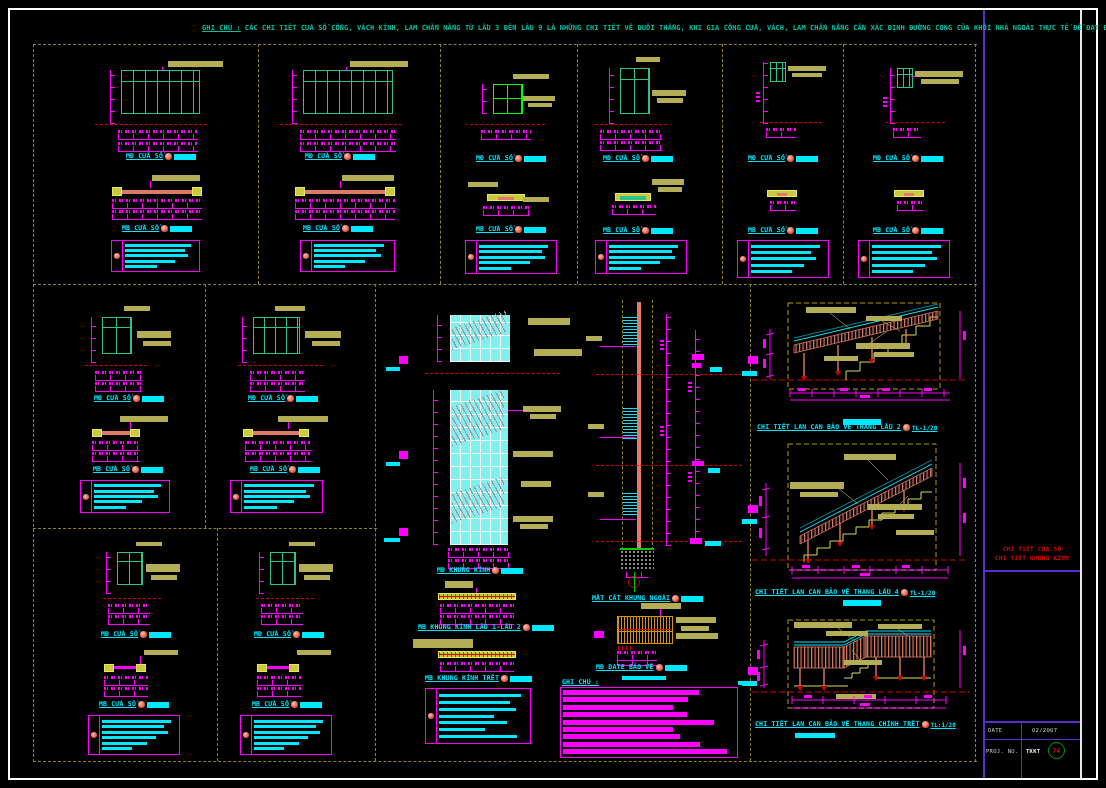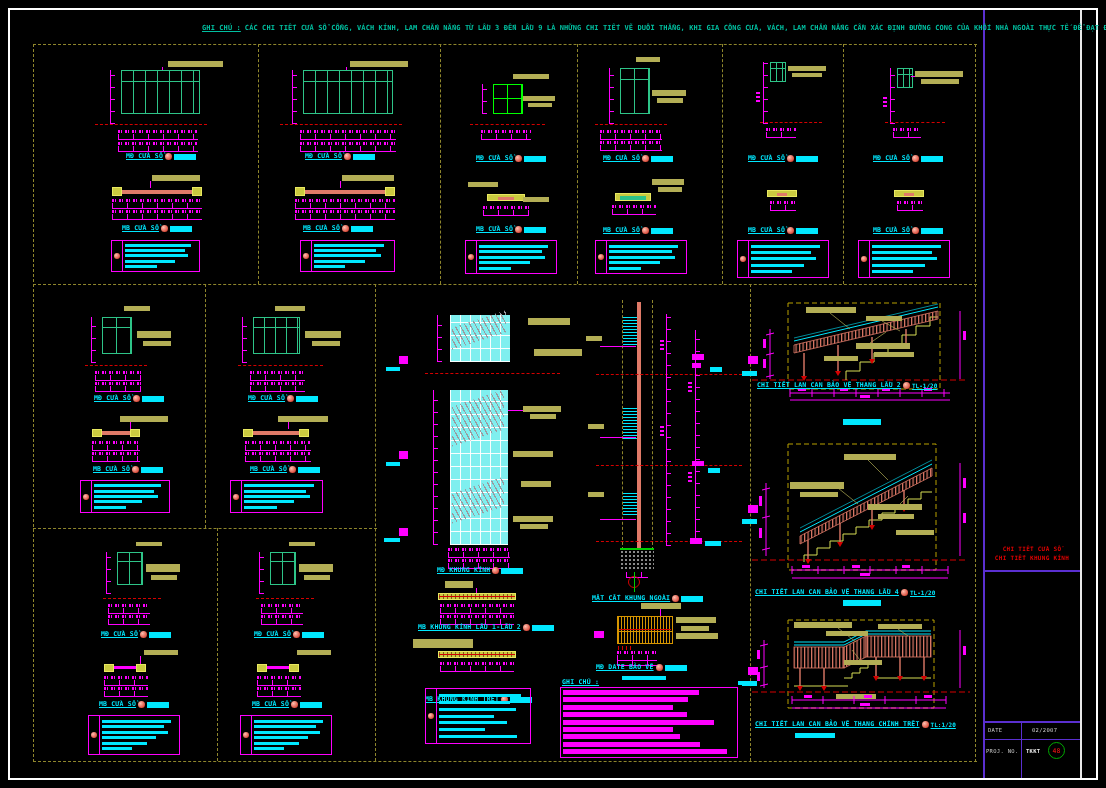--- a/index.html
+++ b/index.html
@@ -521,21 +521,21 @@
       <span class="lbl">MB KHUNG KÍNH LẦU 1-LẦU 2</span>
       <span class="circ"></span>
       <span class="sbox"></span>
     </div>
   <div class="a olv" style="left:413px;top:639px;width:60px;height:9px"></div>
   <div class="a gplan" style="left:438px;top:651px;width:78px;height:7px">
       <div style="margin-top:2px;height:1px;background:#d40000"></div>
     </div>
   <div class="a dg" style="left:440px;top:662px;width:74px"></div>
   <div class="a dim" style="left:440px;top:666px;width:74px"></div>
-  <div class="a pg" style="left:425px;top:696px">
+  <div class="a pg" style="left:425px;top:675px">
       <span class="lbl">MB KHUNG KÍNH TRỆT</span>
       <span class="circ"></span>
       <span class="sbox"></span>
     </div>
   <div class="a ntab" style="left:425px;top:688px;width:106px;height:56px">
       <div class="nc">
         <span class="circ" style="width:6px;height:6px"></span>
       </div>
       <div class="nb">
         <i style="width:92%"></i>
@@ -678,21 +678,21 @@
         <rect x="13" y="40" width="3" height="9"></rect>
         <rect x="13" y="60" width="3" height="9"></rect>
         <rect x="213" y="32" width="3" height="9"></rect>
         <rect x="48" y="89" width="8" height="3"></rect>
         <rect x="90" y="89" width="8" height="3"></rect>
         <rect x="132" y="89" width="8" height="3"></rect>
         <rect x="174" y="89" width="8" height="3"></rect>
         <rect x="110" y="96" width="10" height="3"></rect>
       </g>
   </svg>
-  <div class="a pg" style="left:757px;top:382px">
+  <div class="a pg" style="left:757px;top:424px">
       <span class="lbl">CHI TIẾT LAN CAN BẢO VỆ THANG LẦU 2</span>
       <span class="circ"></span>
       <span class="scl">TL-1/20</span>
     </div>
   <div class="a cy" style="left:843px;top:419px;width:38px;height:6px"></div>
 
   <div class="a mg" style="left:748px;top:505px;width:10px;height:8px"></div>
   <div class="a cy" style="left:742px;top:519px;width:15px;height:5px"></div>
   <svg class="a" style="left:748px;top:438px" width="224" height="148" viewBox="0 0 224 148">
     <defs>
@@ -850,15 +850,15 @@
   <div class="a ttl-red" style="left:985px;top:545px;width:94px">CHI TIẾT CỬA SỔ</div>
   <div class="a ttl-red" style="left:985px;top:554px;width:94px">CHI TIẾT KHUNG KÍNH</div>
   <div class="a" style="left:983px;top:570px;width:97px;height:2px;background:#5a2fd0"></div>
   <div class="a" style="left:983px;top:721px;width:97px;height:2px;background:#5a2fd0"></div>
   <div class="a" style="left:983px;top:739px;width:97px;height:1px;background:#5a2fd0"></div>
   <div class="a" style="left:1021px;top:721px;width:1px;height:57px;background:#5a2fd0"></div>
   <span class="a tb-txt" style="left:988px;top:727px">DATE</span>
   <span class="a tb-txt" style="left:1032px;top:727px">02/2007</span>
   <span class="a tb-txt" style="left:986px;top:748px">PROJ. NO.</span>
   <span class="a tb-txt" style="left:1026px;top:748px;color:#e8e8e8;font-weight:bold">TKKT</span>
-  <div class="a stamp" style="left:1048px;top:742px;width:17px;height:17px">48</div>
+  <div class="a stamp" style="left:1048px;top:742px;width:17px;height:17px">74</div>
 
 </div>
 
 </body></html>

